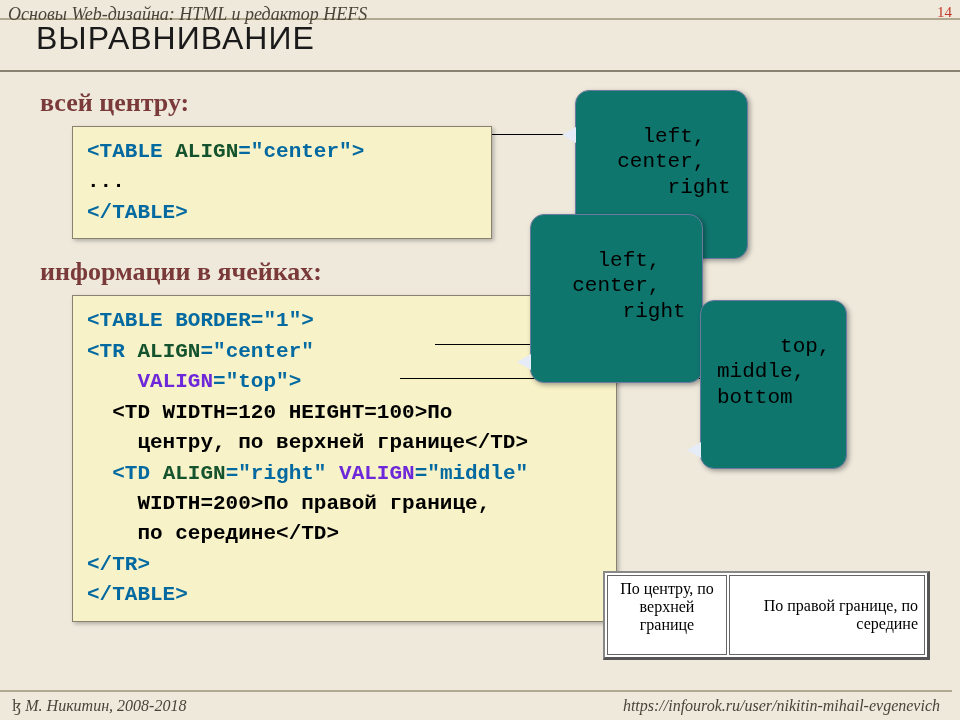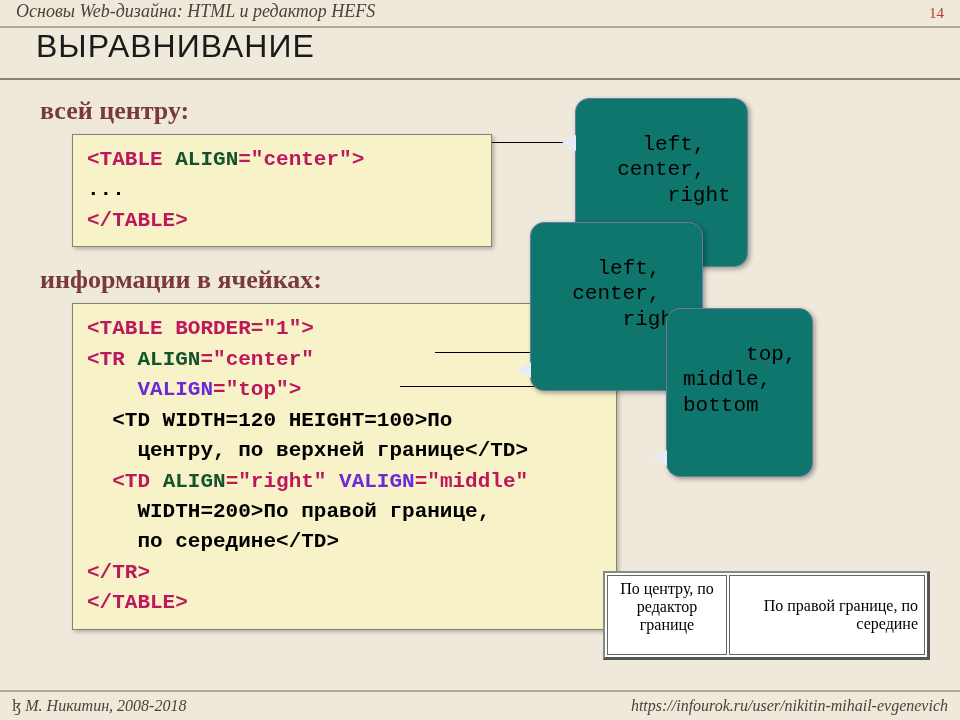--- a/index.html
+++ b/index.html
@@ -3,22 +3,22 @@
 <meta charset="utf-8">
 <style>
   * { margin: 0; padding: 0; box-sizing: border-box; }
   body {
     width: 960px; height: 720px;
     background: #efe9dc;
     font-family: Georgia, 'Times New Roman', serif;
     position: relative; overflow: hidden;
   }
   .header {
-    height: 28px; padding: 4px 16px;
-    display: flex; justify-content: space-between; align-items: flex-end;
+    height: 20px; padding: 4px 8px;
+    display: flex; justify-content: space-between; align-items: flex-start;
     color: #4a4438; font-style: italic; font-size: 18px;
     border-bottom: 2px solid #b0a890;
   }
   .page-no { color: #c0392b; font-style: normal; font-size: 15px; }
   .title-bar {
     height: 52px; padding-left: 36px;
     display: flex; align-items: flex-start;
     font-family: Arial, sans-serif;
     font-size: 32px; letter-spacing: 1px;
     color: #1a1a1a;
@@ -29,21 +29,21 @@
     font-family: Georgia, serif; font-weight: bold;
     font-size: 26px; color: #7a3a3a; margin-top: 6px; margin-bottom: 8px;
   }
   .codebox {
     background: #f7f2c7; border: 1px solid #8a8270;
     box-shadow: 2px 2px 4px rgba(0,0,0,.25);
     padding: 10px 14px; width: 545px; margin-left: 32px;
     font-family: "Courier New", monospace; font-size: 21px; font-weight: bold;
     line-height: 1.45; color: #000; white-space: pre;
   }
-  .c-blue  { color: #be185d; }
+  .c-blue  { color: #0369a1; }
   .c-red   { color: #14532d; margin-top: 17px; }
   .c-green { color: #6d28d9; text-align: center; }
   .callout {
     position: absolute; background: #0f766e; border: 1px solid #6a7aa0;
     border-radius: 14px; box-shadow: 2px 2px 5px rgba(0,0,0,.35);
     padding: 8px 16px; font-family: "Courier New", monospace;
     font-size: 21px; line-height: 1.2; color: #000; white-space: pre;
   }
   .callout .tail {
     position: absolute; width: 0; height: 0;
@@ -52,21 +52,21 @@
   .line {
     position: absolute; background: #000; height: 1px;
   }
   .example-tbl {
     position: absolute; right: 30px; bottom: 60px;
     border: 2px solid #888; border-right: 3px solid #555; border-bottom: 3px solid #555;
     background: #fff; font-family: 'Times New Roman', serif; font-size: 16px;
   }
   .example-tbl td { border: 1px solid #666; padding: 4px 6px; }
   .footer {
-    position: absolute; left: 0; right: 0; bottom: 0; height: 30px;
+    position: absolute; left: 0; right: 8px; bottom: 0; height: 30px;
     border-top: 2px solid #b0a890;
     display: flex; justify-content: space-between; align-items: center;
     padding: 0 12px; color: #4a4438; font-style: italic; font-size: 16px;
   }
 </style>
 </head>
 <body>
 
 <div class="header">
   <span>Основы Web-дизайна: HTML и редактор HEFS</span>
@@ -109,34 +109,34 @@
     <span class="tail" style="left:-14px; top:36px; border-width:8px 14px 8px 0; border-color:transparent #e5ecf7 transparent transparent;"></span>
   </div>
 
   <div class="callout" style="left:530px; top:142px">
     <span>left,
   center,
       right</span>
     <span class="tail" style="left:-14px; bottom:12px; border-width:8px 14px 8px 0; border-color:transparent #e5ecf7 transparent transparent;"></span>
   </div>
 
-  <div class="callout" style="left:666px; top:228px">
+  <div class="callout" style="left:700px; top:228px">
     <span> top,
 middle,
 bottom</span>
     <span class="tail" style="left:-14px; bottom:10px; border-width:8px 14px 8px 0; border-color:transparent #e5ecf7 transparent transparent;"></span>
   </div>
 
 </div>
 
 <table class="example-tbl">
   <tbody>
       <tr>
     <td style="width:120px; height:80px; text-align:center; vertical-align:top; white-space:pre-line">По центру, по
-редактор
+верхней
 границе</td>
     <td style="width:196px; text-align:right; vertical-align:middle; white-space:pre-line">По правой границе, по
 середине</td>
   </tr>
 </tbody>
   </table>
 
 <div class="footer">
   <span><span style="font-style:normal">ɮ</span> <span>М. Никитин, 2008-2018</span></span>
   <span>https://infourok.ru/user/nikitin-mihail-evgenevich</span>

